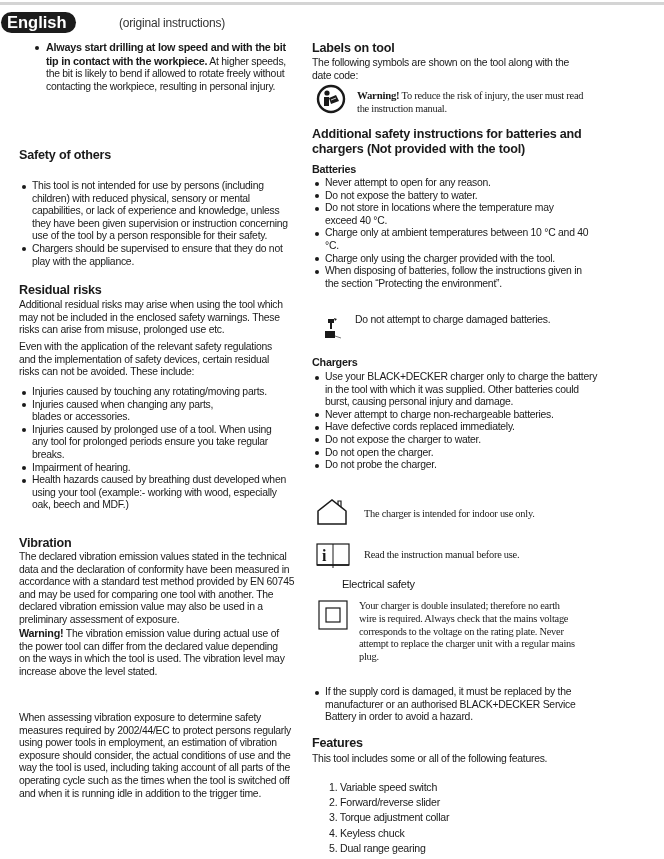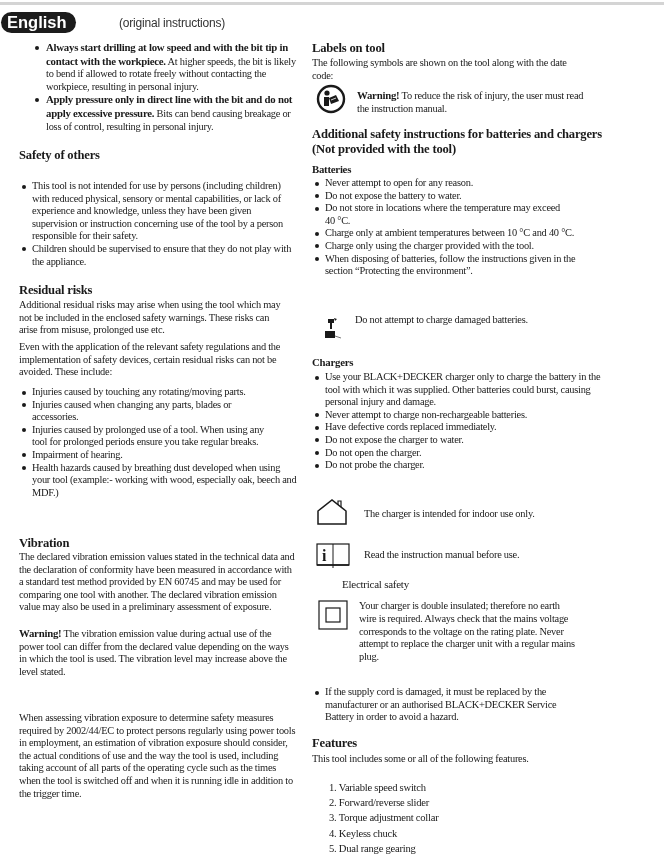--- a/index.html
+++ b/index.html
@@ -22,45 +22,44 @@
   h3.plain { font-weight: normal; font-size: 11px; padding-left: 30px; }
   p { margin: 0; }
   ul { list-style: none; margin: 0; padding: 0; }
   ul li { position: relative; padding-left: 15px; }
   ul li::before {
     content: ""; position: absolute; left: 4px; top: 4.5px; width: 4px; height: 4px; border-radius: 50%; background: #1a1a1a;
   }
   ul.tight li { padding-left: 13px; }
   ul.tight li::before { left: 3px; }
   .bold { font-weight: bold; font-size: 10.8px; }
-  .abs { position: absolute; font-family: Liberation Serif, serif; }
+  .abs { position: absolute; }
   ol { margin: 12px; padding: 0; list-style: none; }
   ol li { padding-left: 5px; }
   .icon-row { position: absolute; display: flex; align-items: flex-start; }
   .icon-box { flex: 0 0 auto; }
   .symbol-text { font-size: 10.4px; line-height: 12.8px; font-family: Liberation Serif, serif; }
 </style>
 </head>
 <body>
 
 <div class="topline"></div>
 <div class="lang-badge">English</div>
 <div class="orig">(original instructions)</div>
 
 <div class="col col-left">
 
   <ul class="abs" style="top:41px; left:12px; width:266px;">
     <li><span class="bold">Always start drilling at low speed and with the bit tip in contact with the workpiece.</span><span> At higher speeds, the bit is likely to bend if allowed to rotate freely without contacting the workpiece, resulting in personal injury.</span></li>
-    <li><span class="bold">Apply pressure only in direct line with the bit and do not apply excessive pressure.</span><span> Bits can bend causing breakage or loss of control, resulting in personal injury.</span></li>
   </ul>
 
   <h2 class="abs" style="top:148px;">Safety of others</h2>
   <ul class="abs tight" style="top:164px; left:0; width:276px;margin-top:16px;">
     <li>This tool is not intended for use by persons (including children) with reduced physical, sensory or mental capabilities, or lack of experience and knowledge, unless they have been given supervision or instruction concerning use of the tool by a person responsible for their safety.</li>
-    <li>Children should be supervised to ensure that they do not play with the appliance.</li>
+    <li>Chargers should be supervised to ensure that they do not play with the appliance.</li>
   </ul>
 
   <h2 class="abs" style="top:283px;">Residual risks</h2>
   <p class="abs" style="top:299px; width:270px;">Additional residual risks may arise when using the tool which may not be included in the enclosed safety warnings. These risks can arise from misuse, prolonged use etc.</p>
   <p class="abs" style="top:341px; width:262px;">Even with the application of the relevant safety regulations and the implementation of safety devices, certain residual risks can not be avoided. These include:</p>
   <ul class="abs tight" style="top:386px; left:0; width:278px;">
     <li>Injuries caused by touching any rotating/moving parts.</li>
     <li style="width:210px;">Injuries caused when changing any parts, blades or accessories.</li>
     <li style="width:245px;">Injuries caused by prolonged use of a tool. When using any tool for prolonged periods ensure you take regular breaks.</li>
     <li>Impairment of hearing.</li>

